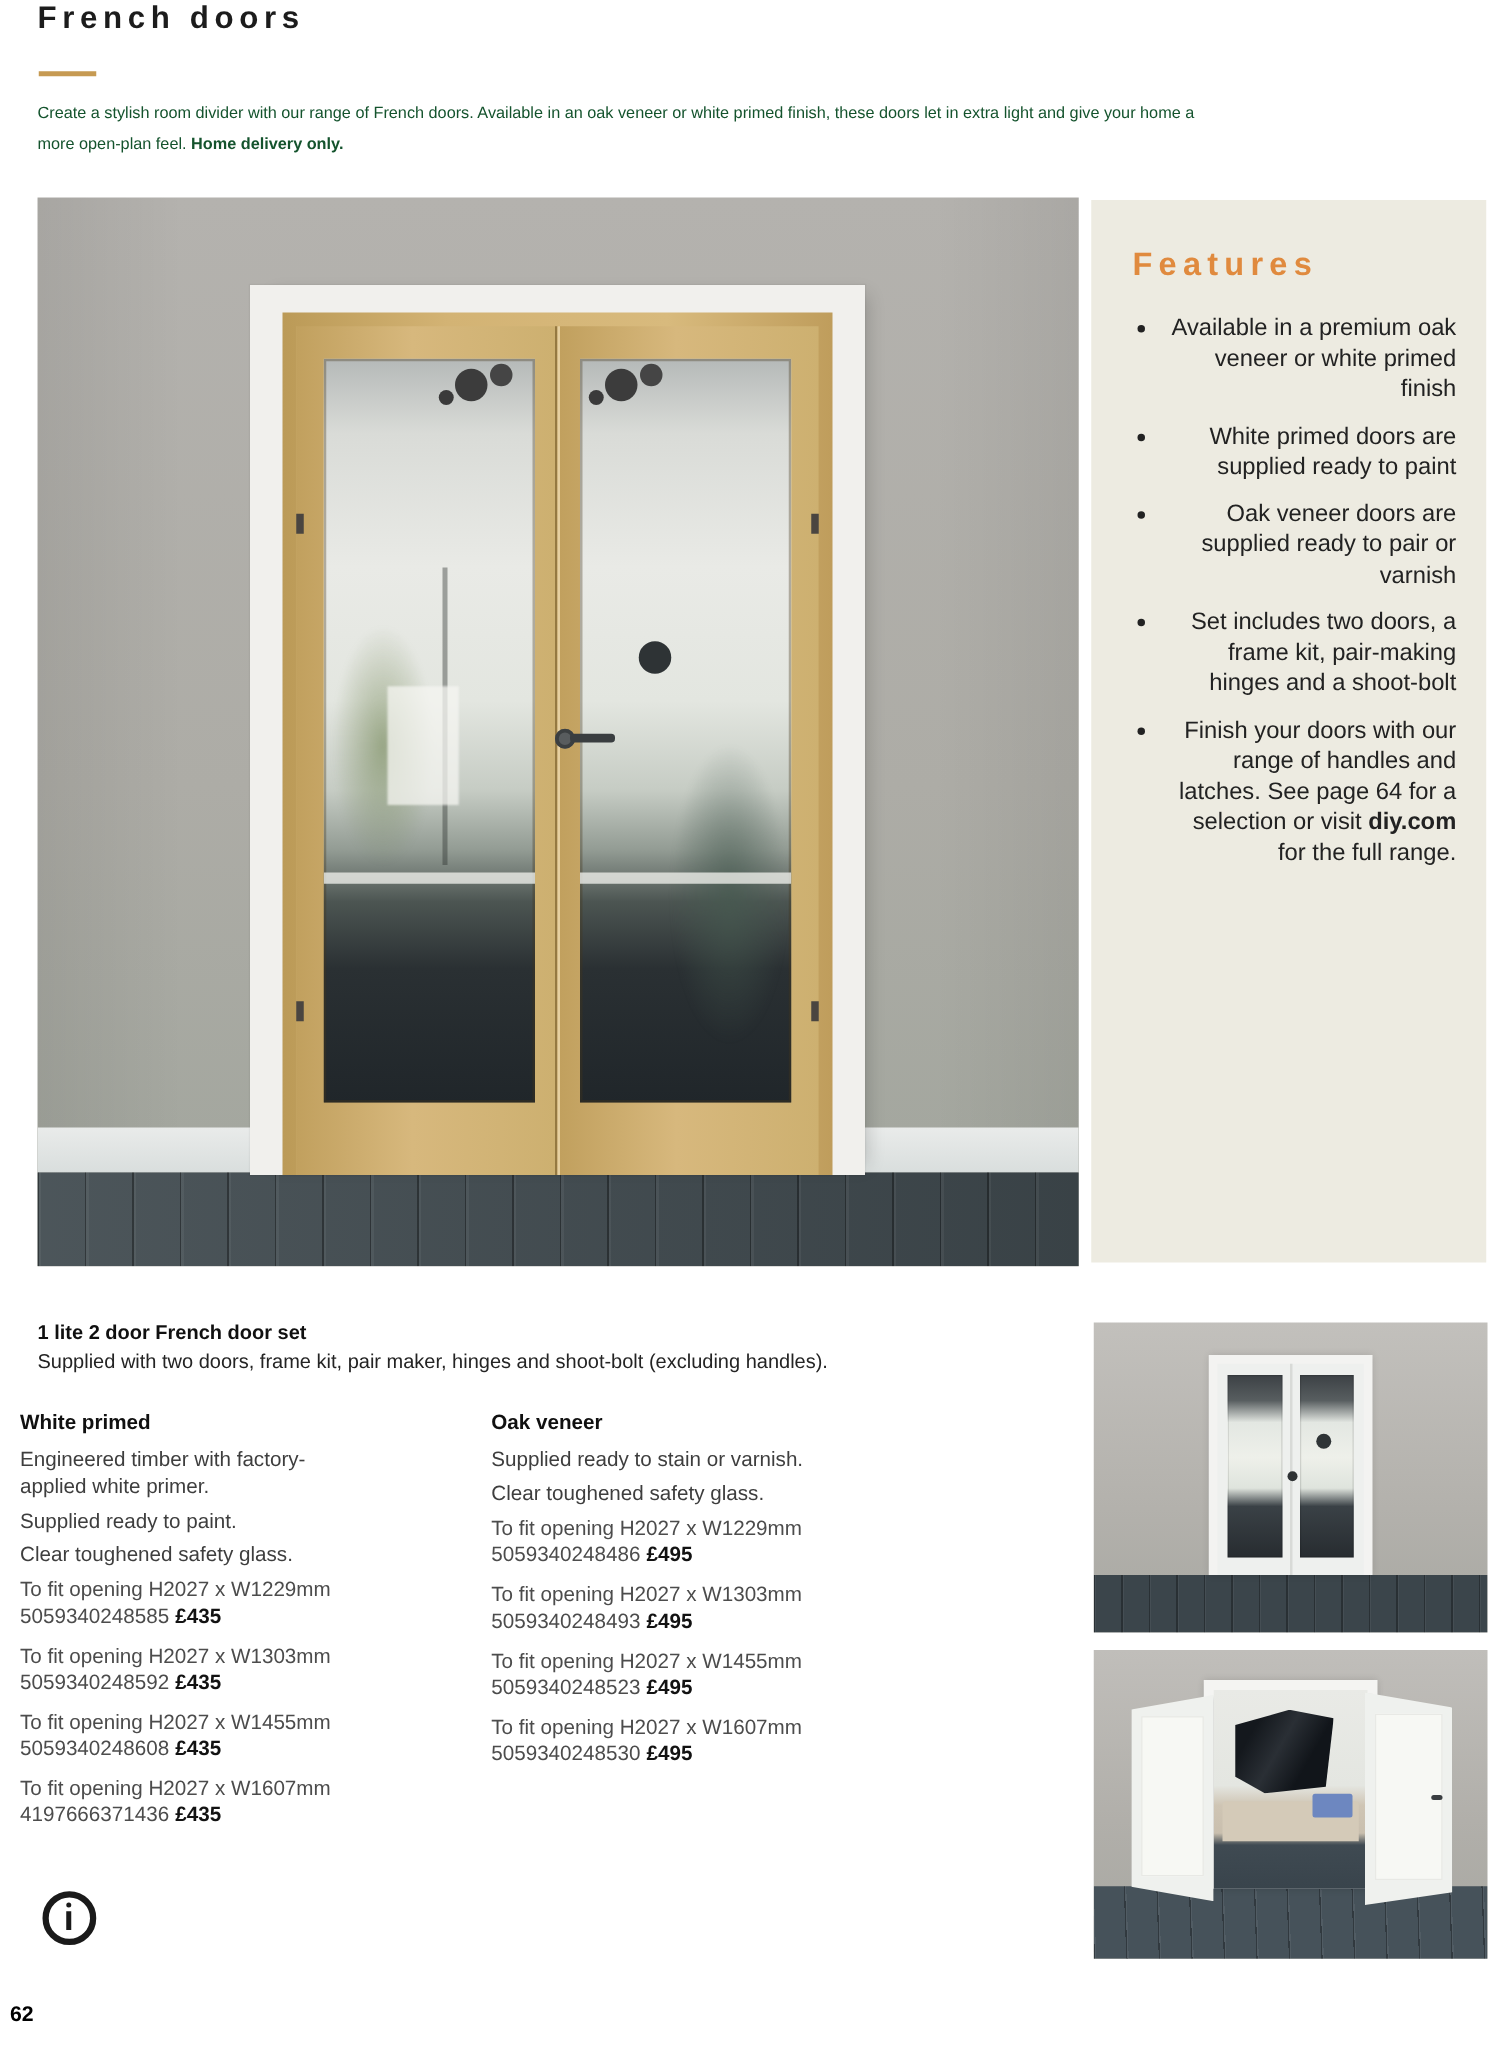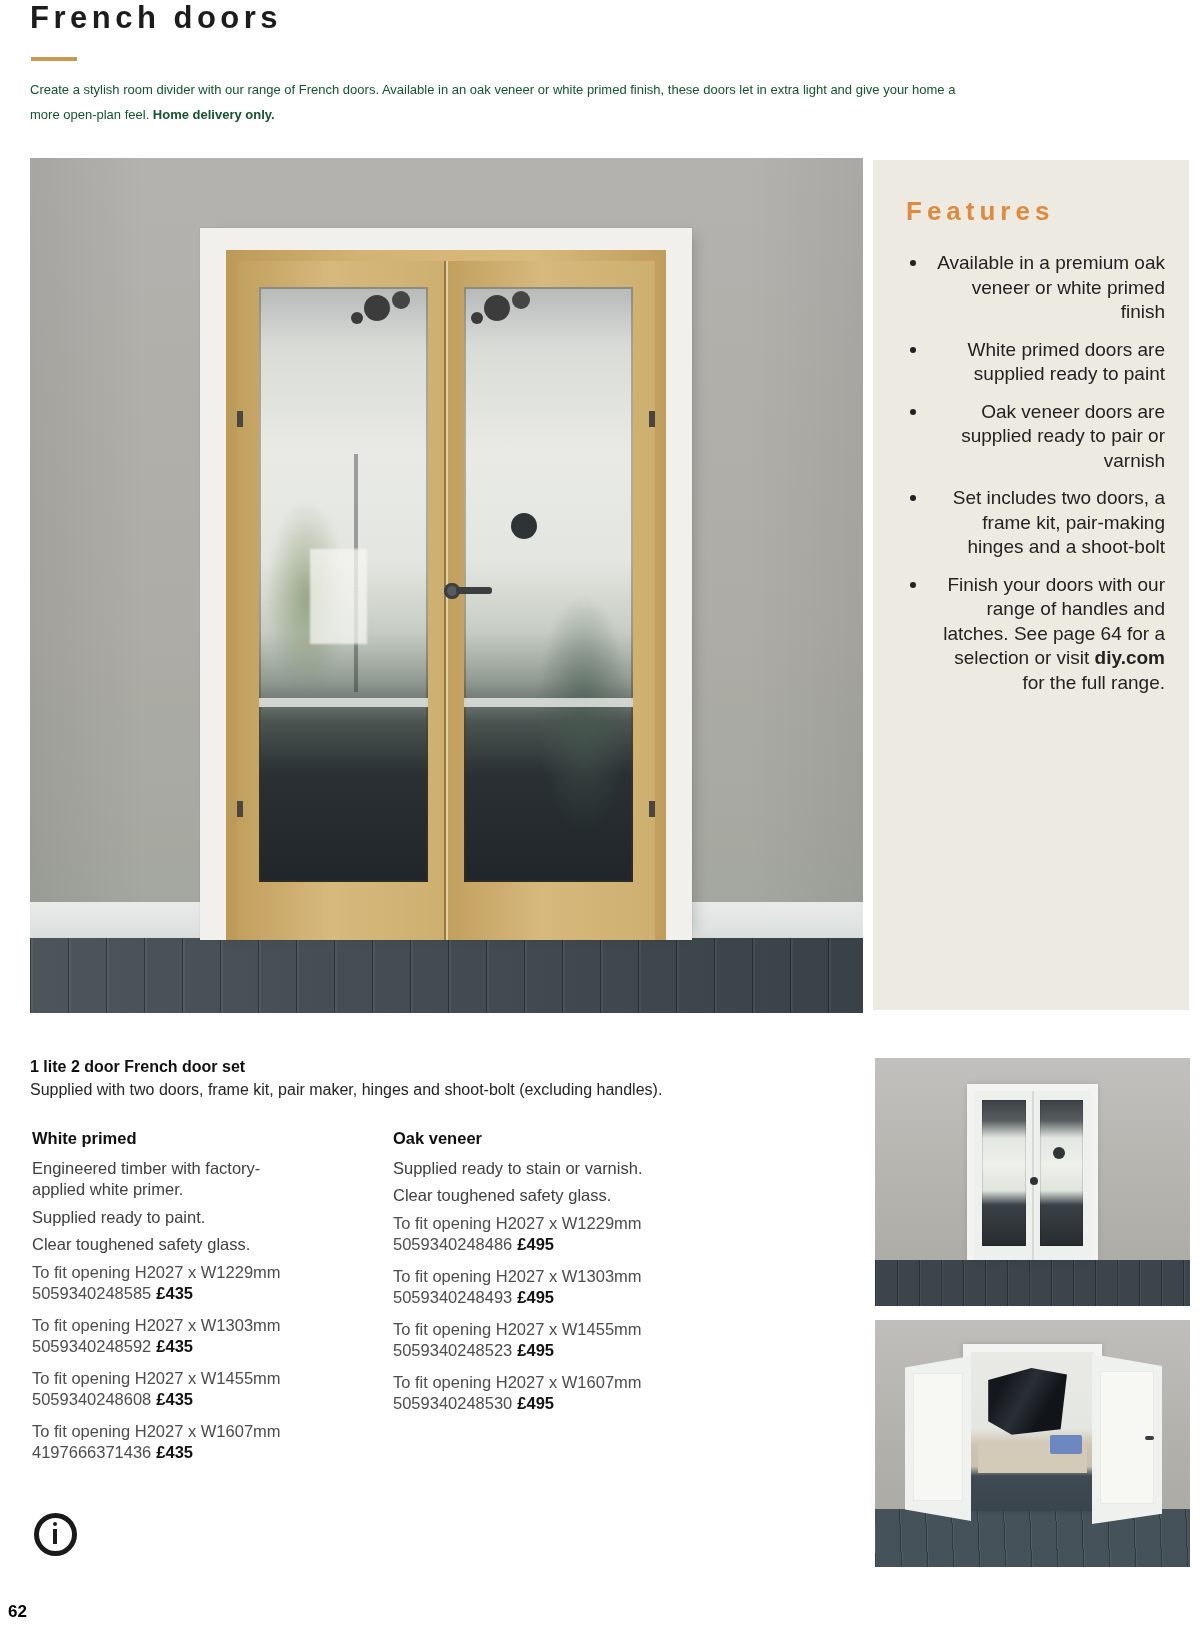--- a/index.html
+++ b/index.html
@@ -1,20 +1,20 @@
 <!DOCTYPE html>
 <html><head>
 <meta charset="utf-8">
 <style>
   html,body{margin:0;padding:0;background:#ffffff;}
   .page{position:relative;width:1200px;height:1636px;background:#ffffff;overflow:hidden;
         font-family:"Liberation Sans", sans-serif;color:#1d1d1d;}
 
   
-  .title{position:absolute;left:30px;top:0;font-size:31px;font-weight:800;letter-spacing:4.5px;color:#1c1c1c;}
+  .title{position:absolute;left:30px;top:0;font-size:25px;font-weight:800;letter-spacing:4.5px;color:#1c1c1c;}
   .title-underline{position:absolute;left:31px;top:57px;width:46px;height:4px;background:#c69a52;}
   .intro{position:absolute;left:30px;top:77px;width:945px;font-size:13px;line-height:25px;color:#14532d;}
   .b{font-weight:800;}
 
   
   .photo-main{position:absolute;left:30px;top:158px;width:833px;height:855px;overflow:hidden;
       background:linear-gradient(180deg,#b4b2ae 0%,#adacA6 55%,#a4a79f 88%,#a2a59d 100%);}
   .photo-main .sideshade{position:absolute;inset:0;
       background:linear-gradient(90deg,rgba(0,0,0,.07),rgba(0,0,0,0) 14%,rgba(0,0,0,0) 86%,rgba(0,0,0,.06));}
   .pm-baseboard{position:absolute;left:0;right:0;top:744px;height:36px;
@@ -59,21 +59,21 @@
   .features-heading{margin:36px 0 0 33px;font-size:26px;font-weight:800;letter-spacing:5px;color:#e08a3e;}
   .features-list{margin:24px 24px 0 33px;padding:0;list-style:none;font-size:19px;line-height:24.5px;color:#222;}
   .features-list li{position:relative;padding-left:24px;margin-bottom:13px;text-align:right;}
   .features-list li:before{content:"";position:absolute;left:4px;top:9px;width:6px;height:6px;border-radius:50%;background:#222;}
 
   
   .product-name{position:absolute;left:30px;top:1058px;font-size:16px;font-weight:800;color:#101010;}
   .product-desc{position:absolute;left:30px;top:1081px;font-size:16px;color:#242424;}
 
   .col{position:absolute;top:1128px;width:310px;font-size:16.5px;line-height:21.5px;color:#3e3e3e;}
-  .col1{left:32px;} .col2{left:393px;}
+  .col1{left:16px;} .col2{left:393px;}
   .col-heading{font-weight:800;color:#101010;margin:0 0 8px 0;}
   .col-note{margin:0 0 6px 0;}
   .col-note.narrow{max-width:242px;}
   .item{margin:0 0 10px 0;}
   .item .fit{color:#4c4c4c;}
   .item .skuline{color:#4c4c4c;}
   .item .price{font-weight:800;color:#121212;margin-left:5px;}
 
   
   .info-icon{position:absolute;left:34px;top:1513px;width:33px;height:33px;border:5px solid #1a1a1a;border-radius:50%;}

